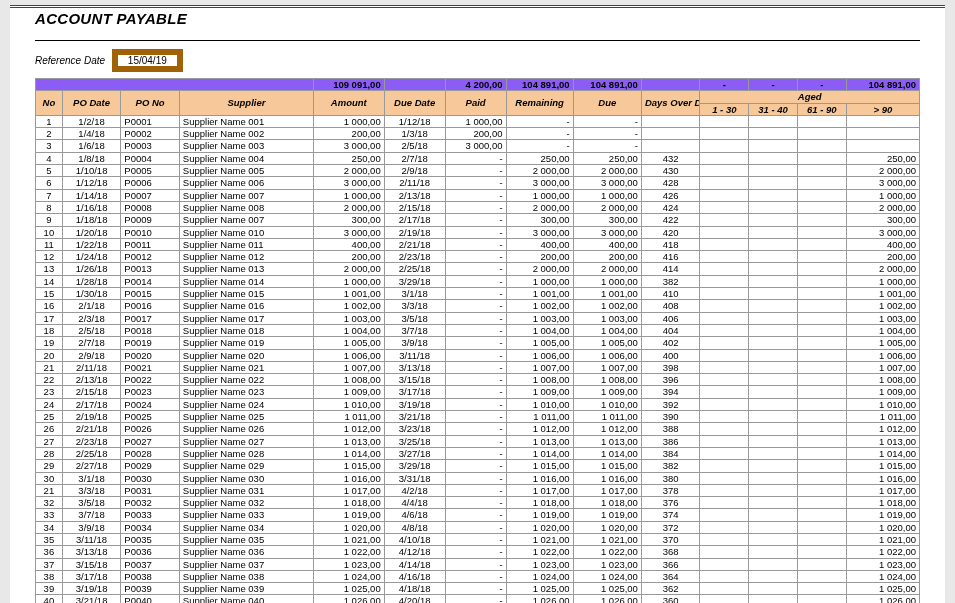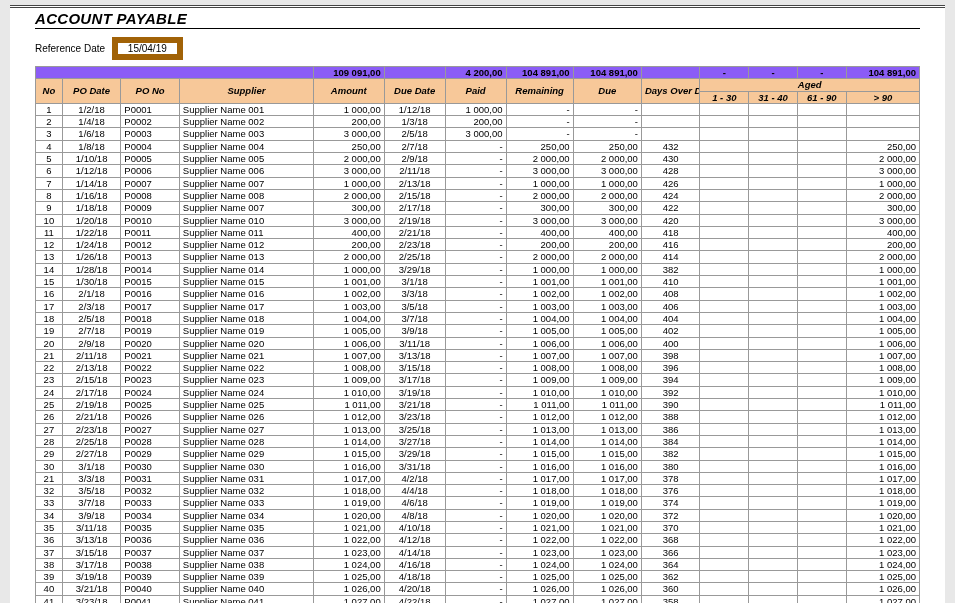--- a/index.html
+++ b/index.html
@@ -18,30 +18,31 @@
     margin: 5px 10px;
     padding: 0 25px 10px 25px;
     border-top: 3px double #444;
   }
   .title {
     font-size: 15px;
     font-weight: bold;
     font-style: italic;
     border-bottom: 1.5px solid #000;
     margin: 2px 0 8px 0;
-    padding-bottom: 1px;
+    padding-bottom: 13px;
     letter-spacing: 0.3px;
   }
   .ref-row {
     margin: 4px 0 6px 0;
   }
   .ref-label {
     display: inline-block;
     font-size: 10px;
     padding-right: 4px;
+    font-style: italic;
   }
   .ref-date {
     display: inline-block;
     border: 6px solid #a16207;
     padding: 0 10px;
     font-weight: normal;
     font-size: 10px;
     text-align: center;
   }
   table {

